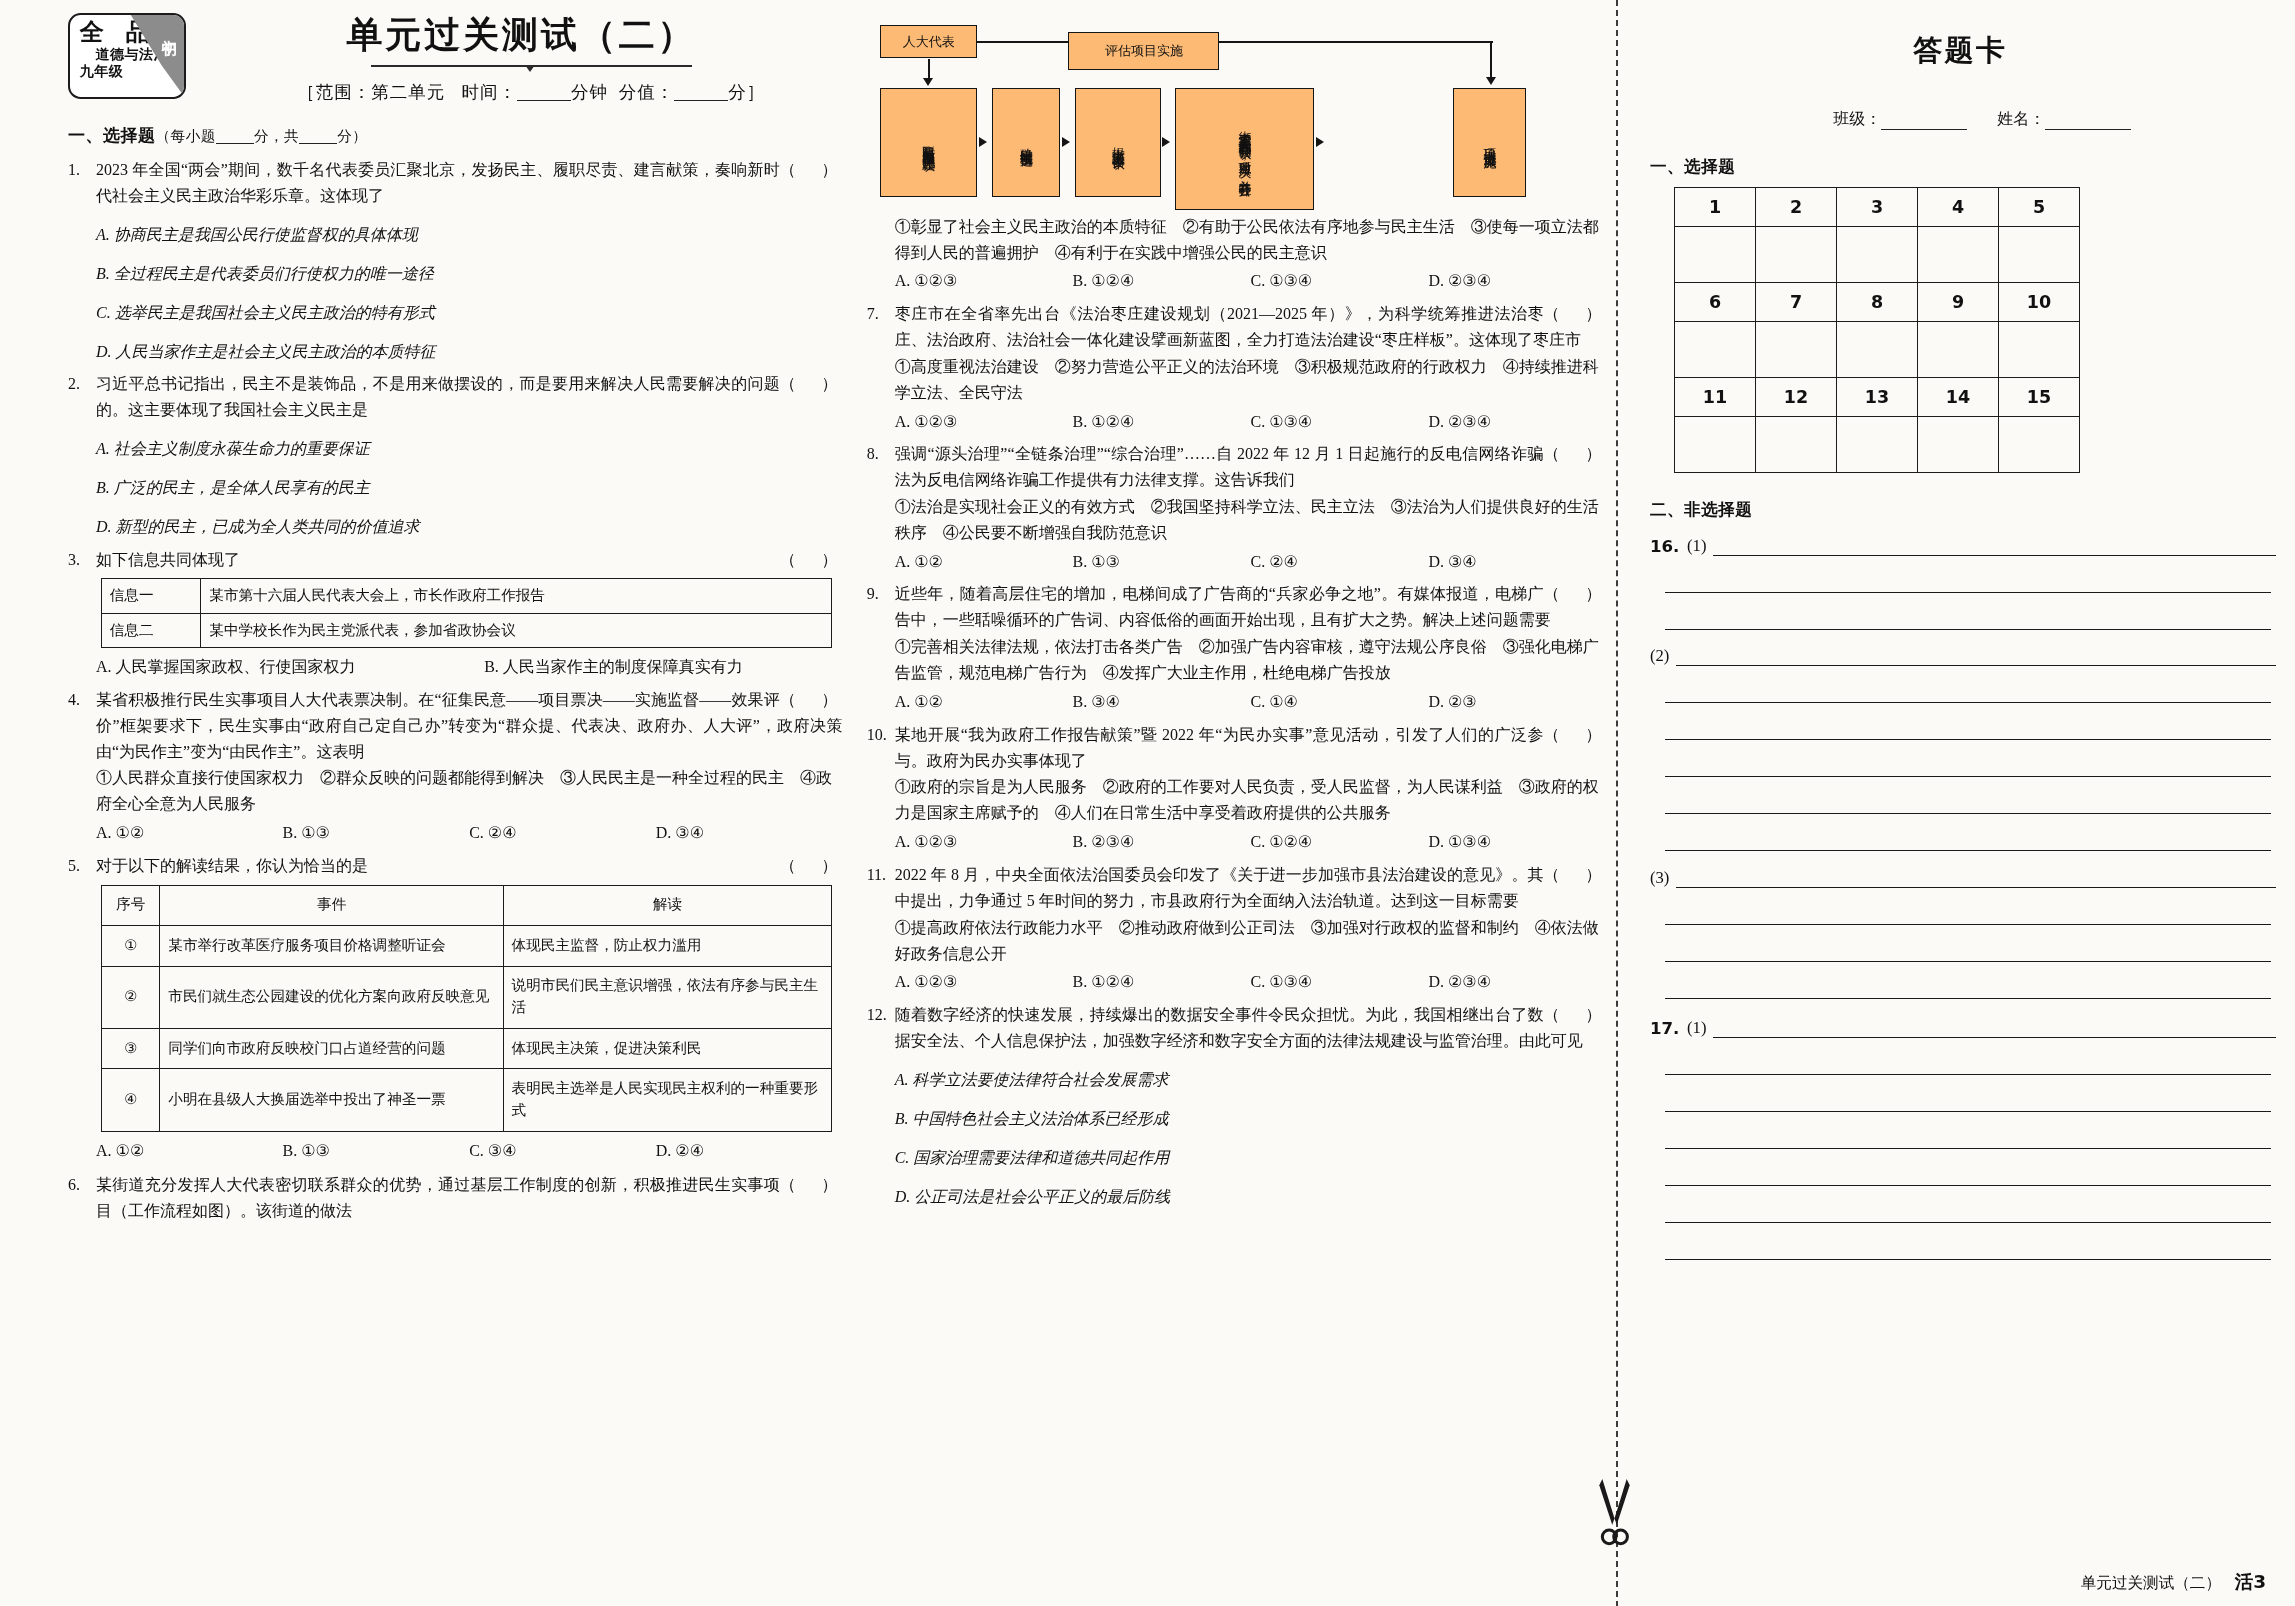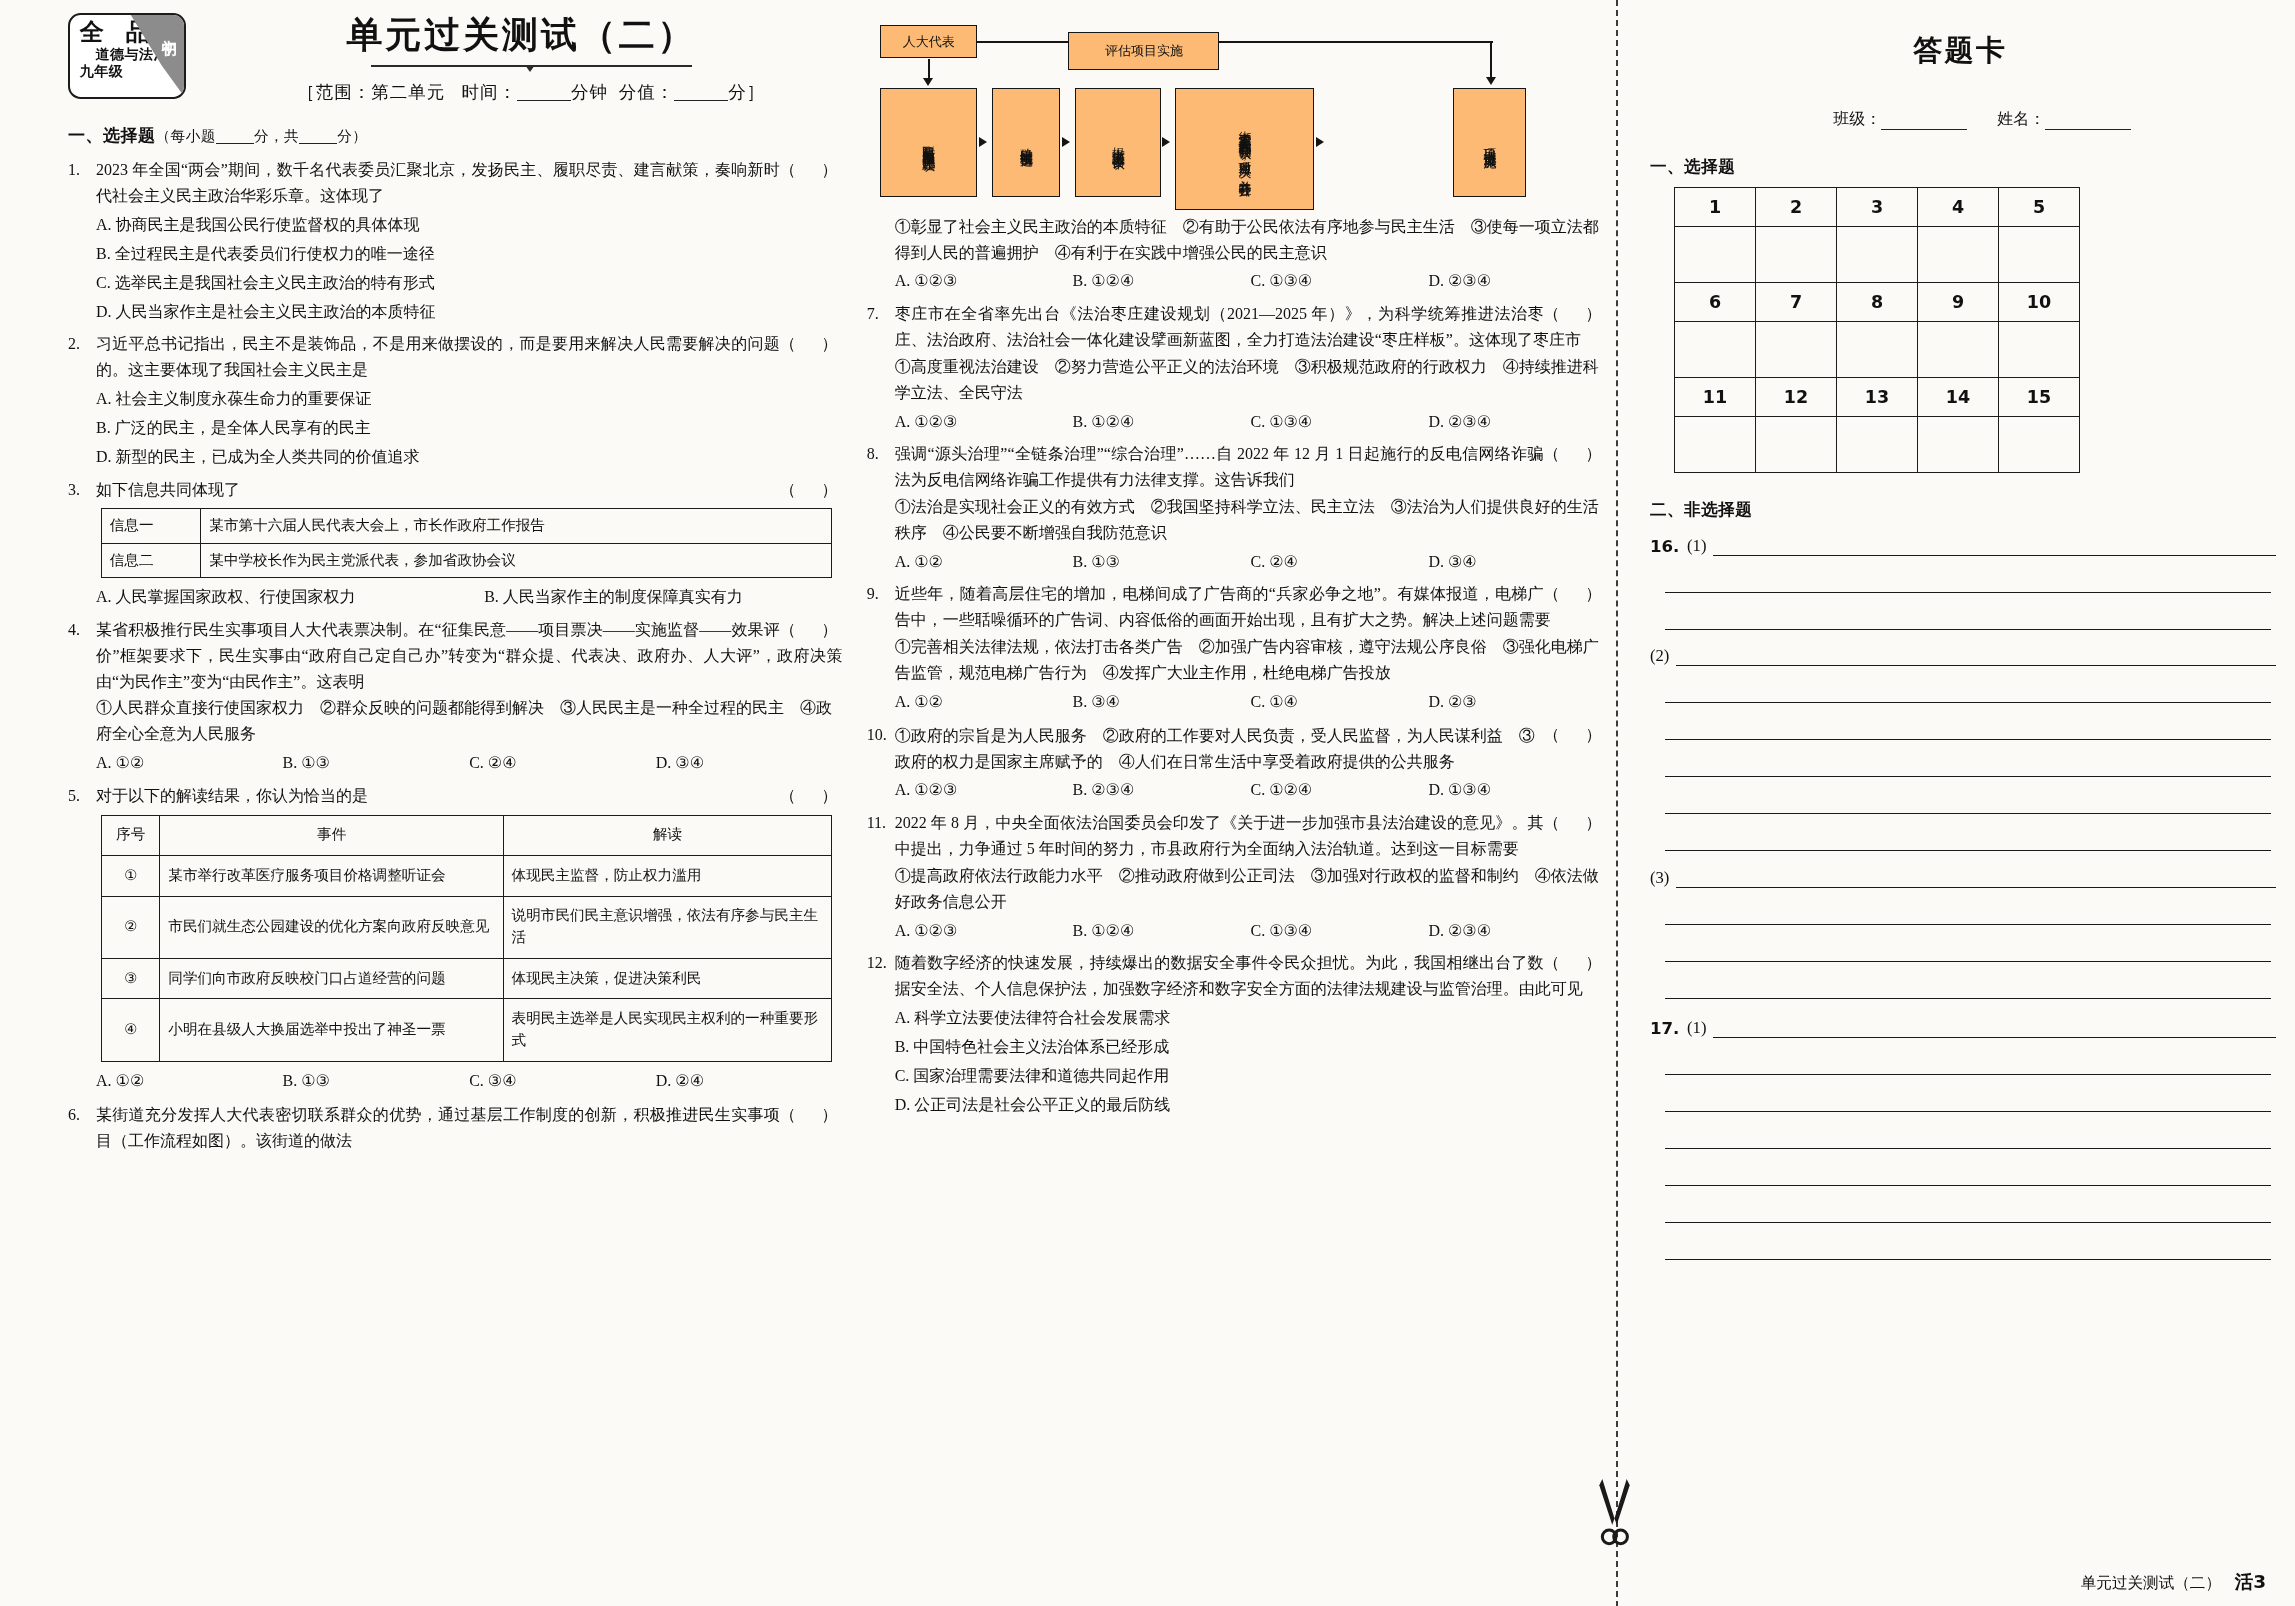--- a/index.html
+++ b/index.html
@@ -73,21 +73,21 @@
     font-weight:bold;font-size:17px;margin:18.5px 0 9.7px 0;letter-spacing:0.5px;
   }
   .sec-head .lite{font-weight:normal;font-size:14.6px;font-family:"Liberation Serif",serif;}
   .sec-head .ul{display:inline-block;border-bottom:1.5px solid #222;width:38px;vertical-align:-2.4px;}
 
   .q{display:flex;margin:0 0 6.8px 0;font-size:16px;line-height:1.62;}
   .q-num{flex:none;width:28px;text-align:left;}
   .q-body{flex:1;position:relative;}
   .q-stem{text-align:justify;}
   .blank-paren{float:right;letter-spacing:4.9px;}
-  .opt-line{margin-top:3px;}
+  .opt-line{margin-top:13px;font-style:italic;}
   .opts-row{display:flex;margin-top:2.9px;}
   .opts-row > span{width:25%;}
   .opt-block{margin-top:1px;}
 
   
   table.bx{border-collapse:collapse;width:98%;margin:5.8px 0 5.8px 4.9px;
     font-size:14.6px;}
   table.bx td,table.bx th{border:1px solid #1c1c1c;padding:5.8px 7.8px;line-height:1.5;font-weight:normal;text-align:left;}
   table.bx.outer{border:1.9px solid #111;}
   table.q5 td{padding:8.8px 7.8px;}
@@ -349,21 +349,21 @@
           <span>B. ③④</span>
           <span>C. ①④</span>
           <span>D. ②③</span>
         </div>
       </div>
     </div>
 
     <div class="q">
       <div class="q-num">10.</div>
       <div class="q-body">
-        <div class="q-stem"><span class="blank-paren">（　）</span></div>
+        <div class="q-stem"><span class="blank-paren">（　）</span><span>某地开展“我为政府工作报告献策”暨 2022 年“为民办实事”意见活动，引发了人们的广泛参与。政府为民办实事体现了</span></div>
         <div class="opt-block">①政府的宗旨是为人民服务　②政府的工作要对人民负责，受人民监督，为人民谋利益　③政府的权力是国家主席赋予的　④人们在日常生活中享受着政府提供的公共服务</div>
         <div class="opts-row">
           <span>A. ①②③</span>
           <span>B. ②③④</span>
           <span>C. ①②④</span>
           <span>D. ①③④</span>
         </div>
       </div>
     </div>
 

